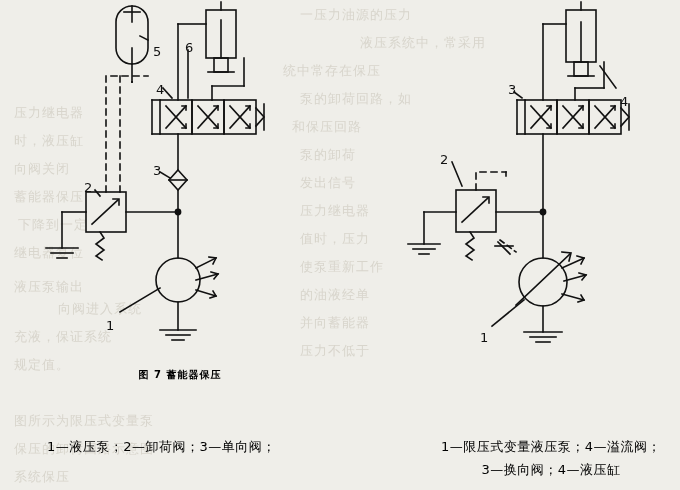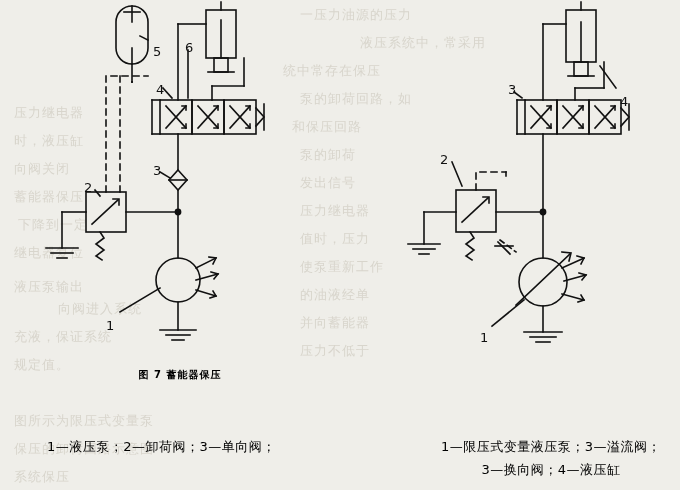--- a/index.html
+++ b/index.html
@@ -293,17 +293,17 @@
   <div class="caption" style="left:30px; top:368px; width:300px;">
     <span>图 7   蓄能器保压</span>
   </div>
 
 
   <div class="legend" style="left:8px; top:438px;">
     <span>1—液压泵；2—卸荷阀；3—单向阀；</span>
   </div>
 
   <div class="legend center" style="left:352px; top:438px; width:320px;">
-    <span>1—限压式变量液压泵；3—溢流阀；</span>
+    <span>1—限压式变量液压泵；4—溢流阀；</span>
     <span class="l2">3—换向阀；4—液压缸</span>
   </div>
 
 </div>
 
 </body></html>

